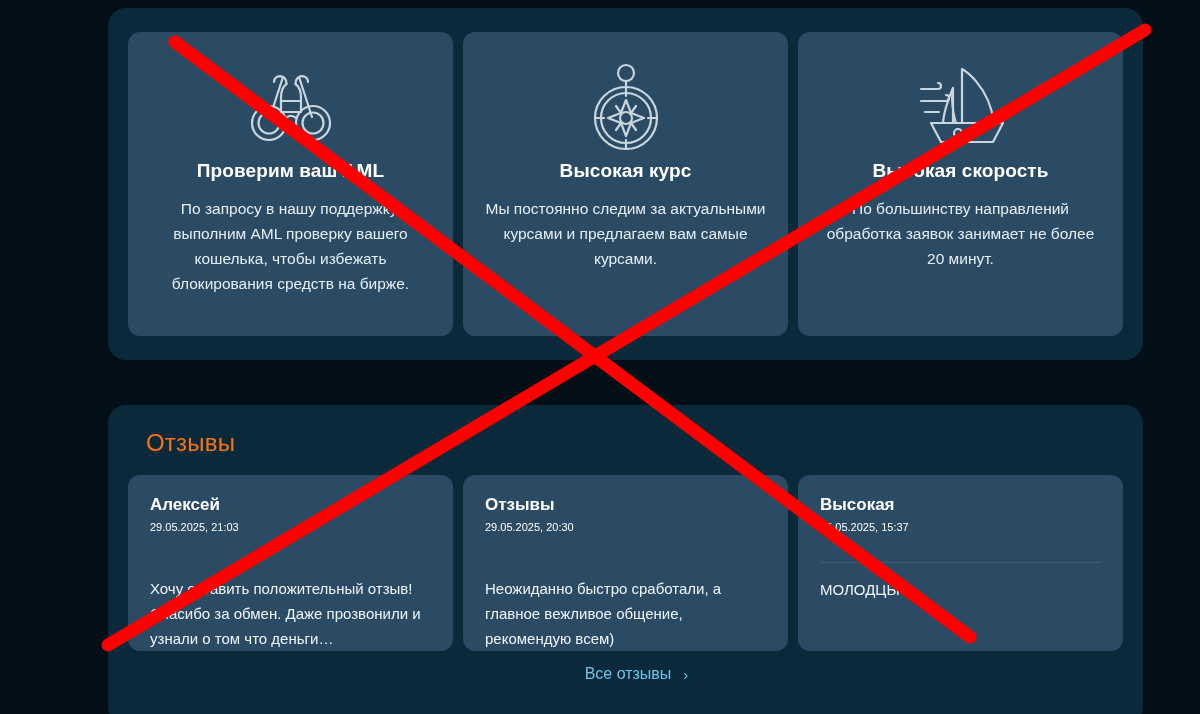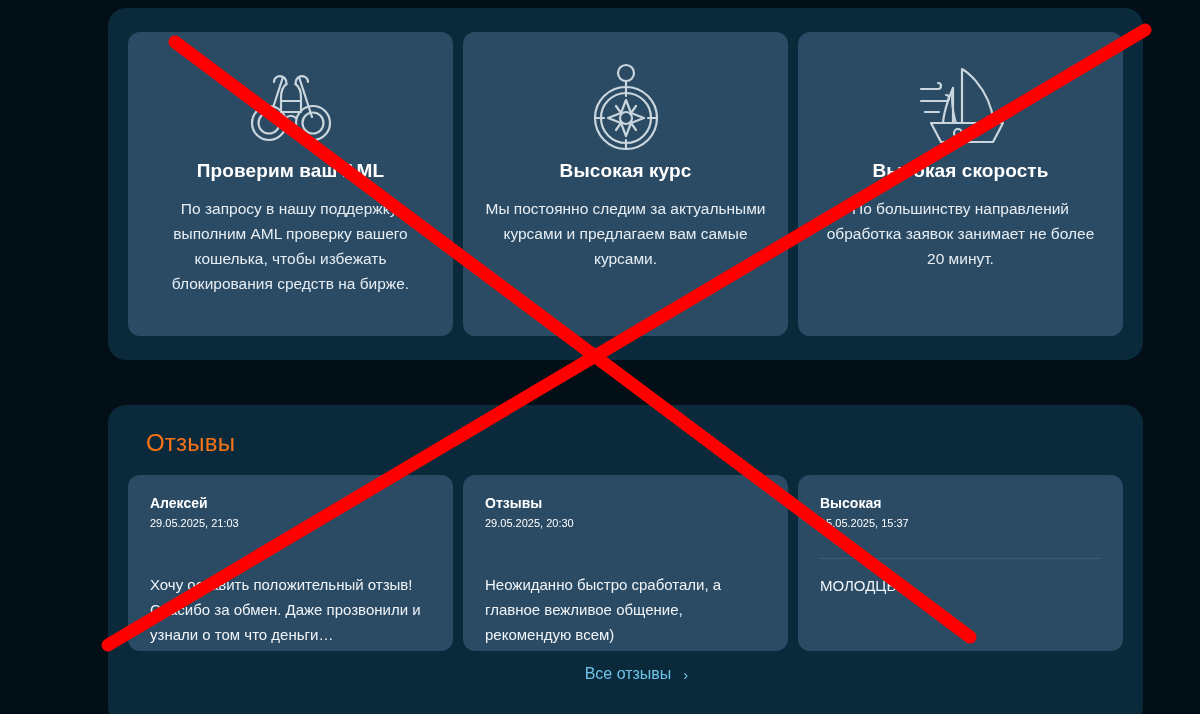--- a/index.html
+++ b/index.html
@@ -103,21 +103,21 @@
     background: #2b4a63;
     border-radius: 12px;
     padding: 20px 22px 22px 22px;
     box-sizing: border-box;
     height: 176px;
     display: flex;
     flex-direction: column;
   }
   .review-name {
     color: #ffffff;
-    font-size: 14px;
+    font-size: 17px;
     font-weight: bold;
     margin: 0 0 6px 0;
   }
   .review-date {
     color: #ffffff;
     font-size: 11px;
     margin: 0 0 29px 0;
   }
   .review-divider {
     height: 1px;

